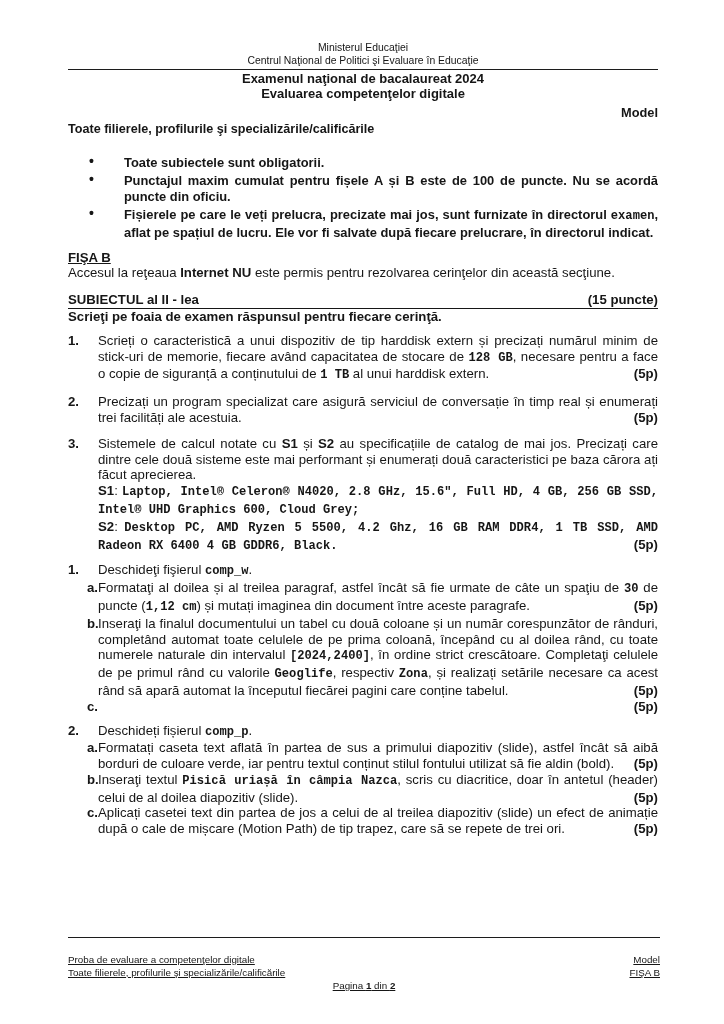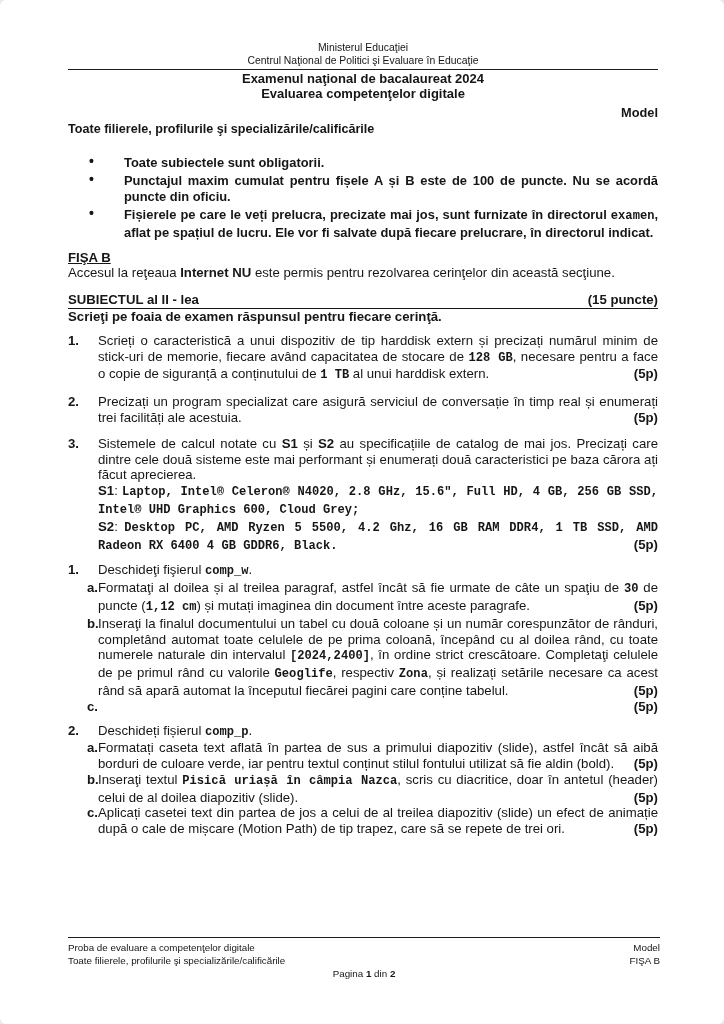--- a/index.html
+++ b/index.html
@@ -7,21 +7,20 @@
     position:relative;
     width:724px;height:1024px;
     background:#ffffff;
     font-family:"Liberation Sans","DejaVu Sans",sans-serif;
     color:#161616;
     box-sizing:border-box;
     padding:42px 66px 0 68px;
     font-size:13.2px;
     line-height:15.8px;
     overflow:hidden;
-    border-radius:6px;
   }
   .h-center{text-align:center;font-size:10.4px;line-height:12.6px;}
   .head-rule{border-bottom:1.3px solid #1c1c1c;height:1px;margin:1px 0 2px 0;}
   .doc-title{text-align:center;font-weight:bold;font-size:13px;line-height:14.9px;white-space:pre;}
   .model-line{text-align:right;font-weight:bold;font-size:12.8px;margin-top:3px;}
   .audience{font-weight:bold;font-size:12.6px;margin-top:1px;}
   ul.bullets{list-style:none;margin:17px 0 9px 0;padding:0;}
   ul.bullets li{
     position:relative;padding-left:56px;text-align:justify;
     font-weight:bold;font-size:12.9px;margin:2.5px 0;
@@ -39,21 +38,21 @@
   .m0{margin-top:0;}
   .i-num{flex:none;width:30px;font-weight:bold;}
   .i-num.letter{padding-left:19px;box-sizing:border-box;}
   .i-body{flex:1;text-align:justify;}
   .pts{float:right;font-weight:bold;margin-left:4px;font-family:Liberation Sans, sans-serif;font-size:13.2px;}
   .seg-b{font-weight:bold;}
   .seg-m{font-family:"Liberation Mono","DejaVu Sans Mono",monospace;font-weight:bold;font-size:12.1px;}
   .footer{
     position:absolute;left:68px;right:64px;top:937px;
     font-size:9.8px;line-height:12.6px;
-    border-top:1.2px solid #1c1c1c;padding-top:4px;
+    border-top:1.2px solid #1c1c1c;padding-top:16px;text-decoration:underline;
   }
   .f-row{display:flex;justify-content:space-between;}
   .f-page{text-align:center;margin-top:1px;}
 </style>
 </head>
 <body>
 
 <div class="page">
 
   <div class="h-center">Ministerul Educaţiei</div>

